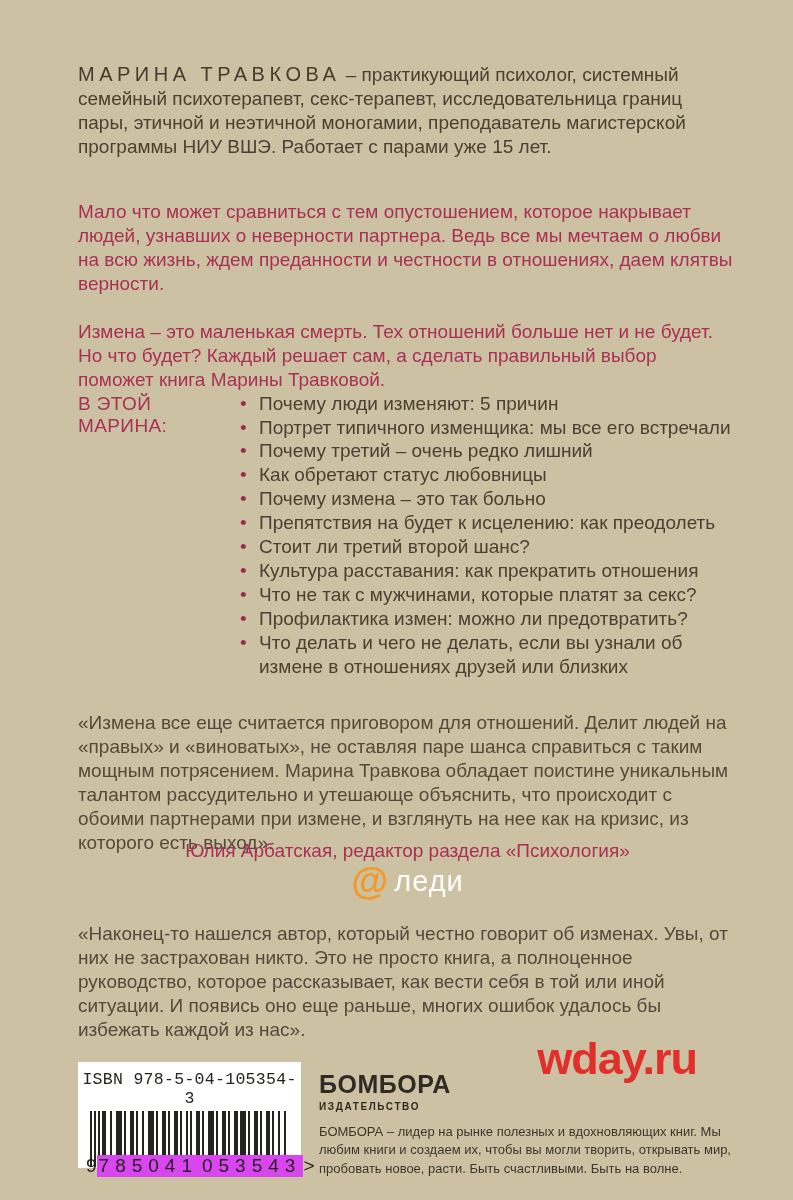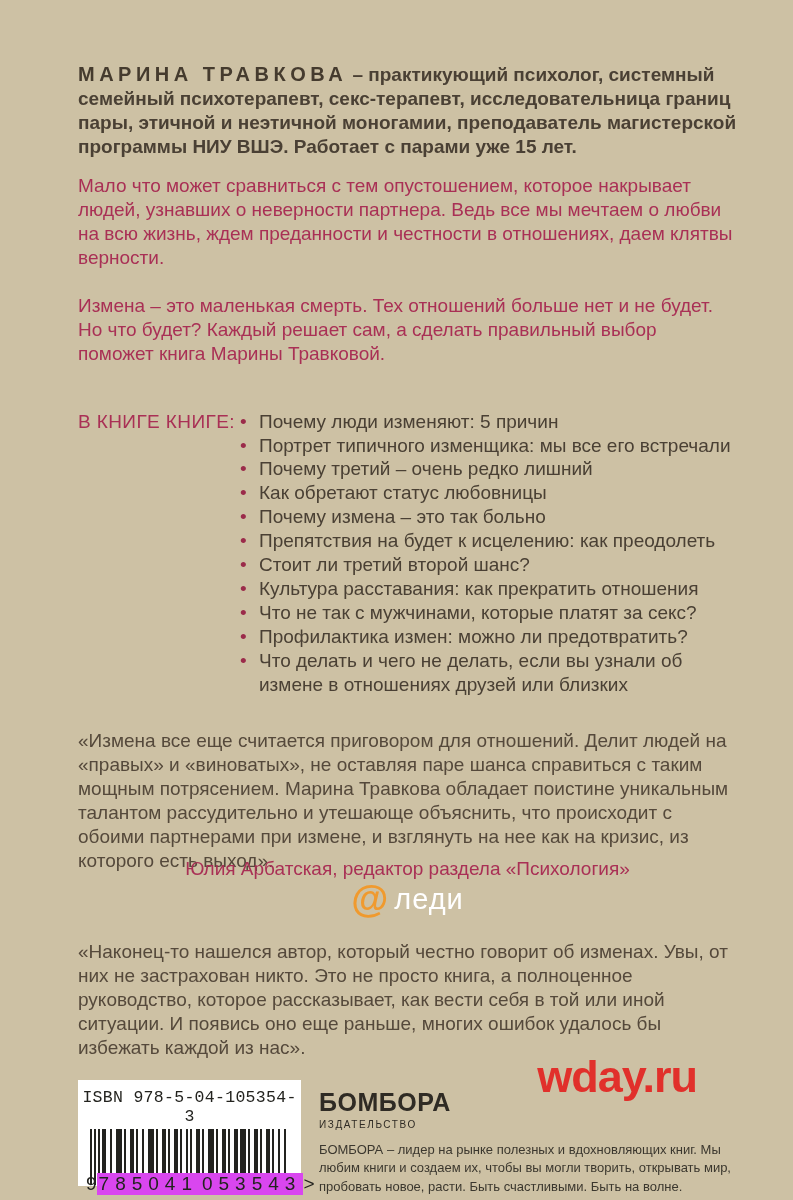--- a/index.html
+++ b/index.html
@@ -5,25 +5,25 @@
   * { margin:0; padding:0; box-sizing:border-box; }
   html,body { width:793px; height:1200px; }
   body { font-family:"Liberation Sans", sans-serif; }
   .cover {
     position:relative; width:793px; height:1200px;
     background:#cdc1a4; overflow:hidden;
     padding:62px 56px 0 78px;
     color:#4a4034;
   }
   p { font-size:19px; line-height:1.26; }
-  .author-intro { margin-bottom:15px; color:#4a4034;font-weight:bold; }
+  .author-intro { margin-bottom:41px; color:#4a4034; }
   .author-name { font-size:20px; letter-spacing:4.5px; color:#453b2e; }
   .lead { color:#a93055; }
   .lead-1 { margin-bottom:24px; }
-  .lead-2 { margin-bottom:44px; }
+  .lead-2 { }
   .list-section { display:flex; align-items:flex-start; margin-bottom:32px; }
   .list-heading { width:162px; flex:0 0 162px; font-size:19px; color:#a93055; letter-spacing:0.4px; padding-top:1px; }
   ul.list { list-style:none; flex:1; }
   ul.list li {
     position:relative; padding-left:19px;
     font-size:19px; line-height:1.26; color:#4a4034;
   }
   ul.list li::before {
     content:"•"; position:absolute; left:0; top:0;
     color:#9b2b4a; font-size:19px;
@@ -50,35 +50,35 @@
   }
   .isbn { font-size:16.5px; color:#23231f; letter-spacing:0.3px;font-family:Liberation Mono, monospace; }
   .bars { display:block; margin:3px auto 0 auto; }
   .digits {
     display:flex; justify-content:space-between; align-items:center;
     padding:0 8px; margin-top:-14px; font-size:19px; color:#23231f;
   }
   .digits .grp { letter-spacing:6px; background:#d946ef; padding:0 2px; }
   .pub-col { flex:1; padding-left:18px; padding-top:8px; }
   .pub-name { font-size:25px; font-weight:bold; color:#2f2b24; letter-spacing:0.5px; }
-  .pub-sub { font-size:10px; font-weight:normal; color:#2f2b24; letter-spacing:1.6px; margin-top:2px; }
+  .pub-sub { font-size:10px; font-weight:bold; color:#2f2b24; letter-spacing:1.6px; margin-top:2px; }
   .pub-desc { font-size:13px; line-height:1.4; color:#3b372e; margin-top:11px; max-width:430px; }
 </style>
 </head>
 <body>
 
 <div class="cover">
 
   <p class="author-intro"><span class="author-name">МАРИНА ТРАВКОВА</span><span> – практикующий психолог, системный семейный психотерапевт, секс-терапевт, исследовательница границ пары, этичной и неэтичной моногамии, преподаватель магистерской программы НИУ ВШЭ. Работает с парами уже 15 лет.</span></p>
 
   <p class="lead lead-1">Мало что может сравниться с тем опустошением, которое накрывает людей, узнавших о неверности партнера. Ведь все мы мечтаем о любви на всю жизнь, ждем преданности и честности в отношениях, даем клятвы верности.</p>
   <p class="lead lead-2">Измена – это маленькая смерть. Тех отношений больше нет и не будет. Но что будет? Каждый решает сам, а сделать правильный выбор поможет книга Марины Травковой.</p>
 
   <div class="list-section">
-    <div class="list-heading">В КНИГЕ КНИГЕ:</div>
+    <div class="list-heading">В ЭТОЙ МАРИНА:</div>
     <ul class="list">
       <li>Почему люди изменяют: 5 причин</li>
       <li>Портрет типичного изменщика: мы все его встречали</li>
       <li>Почему третий – очень редко лишний</li>
       <li>Как обретают статус любовницы</li>
       <li>Почему измена – это так больно</li>
       <li>Препятствия на будет к исцелению: как преодолеть</li>
       <li>Стоит ли третий второй шанс?</li>
       <li>Культура расставания: как прекратить отношения</li>
       <li>Что не так с мужчинами, которые платят за секс?</li>

